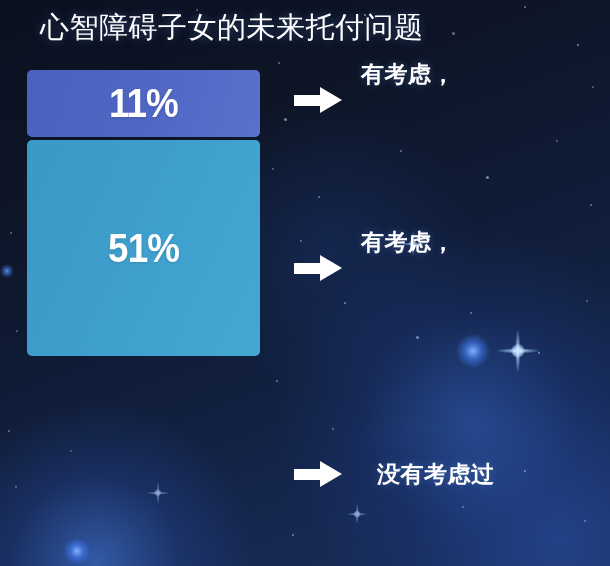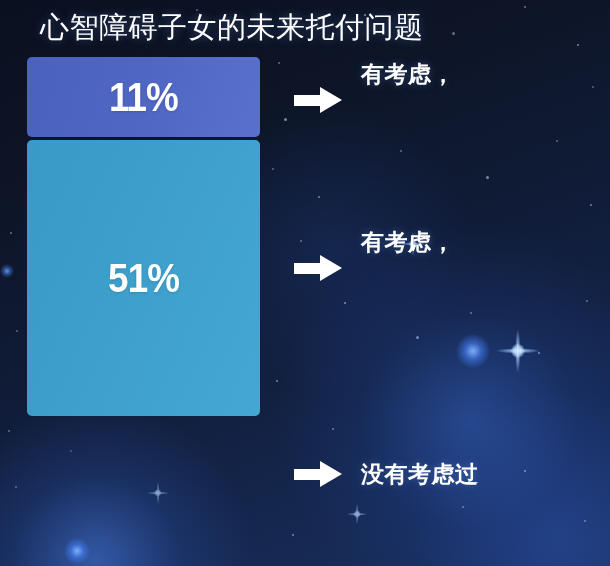--- a/index.html
+++ b/index.html
@@ -97,27 +97,27 @@
     color: #ffffff;
     font-weight: bold;
     font-size: 40px;
     letter-spacing: -1px;
     font-family: "Liberation Sans Narrow", "Liberation Sans", sans-serif;
     transform: scaleX(0.92);
     text-shadow: 0 1px 3px rgba(0,0,0,0.14);
   }
 
   #bar-1 {
-    top: 57px;
-    height: 80px;
+    top: 70px;
+    height: 67px;
     background: linear-gradient(105deg, #4a62bd 0%, #5067c4 55%, #5a71cc 100%);
   }
   #bar-2 {
     top: 140px;
-    height: 276px;
+    height: 216px;
     background: linear-gradient(115deg, #3a99c6 0%, #3e9fcc 45%, #45a7d4 100%);
   }
   #bar-3 {
     top: 401px;
     height: 154px;
     background: linear-gradient(110deg, #8c909c 0%, #8f939f 50%, #979ba6 100%);
   }
 
   
   .arrow {
@@ -155,21 +155,21 @@
     text-shadow: 0 0 9px rgba(120,170,255,0.30);
   }
 
   #arrow-1 { left: 294px; top: 87px; }
   #label-1 { left: 361px; top: 56px; }
 
   #arrow-2 { left: 294px; top: 255px; }
   #label-2 { left: 361px; top: 224px; }
 
   #arrow-3 { left: 294px; top: 461px; }
-  #label-3 { left: 361px; top: 456px; }
+  #label-3 { left: 377px; top: 456px; }
 </style>
 </head>
 <body>
 
 <div id="infographic">
 
   <div class="starfield">
     <div class="star" style="left:58px;  top:18px;  width:2px; height:2px; opacity:.55;"></div>
     <div class="star" style="left:196px; top:9px;   width:2px; height:2px; opacity:.40;"></div>
     <div class="star" style="left:364px; top:14px;  width:2px; height:2px; opacity:.60;"></div>

